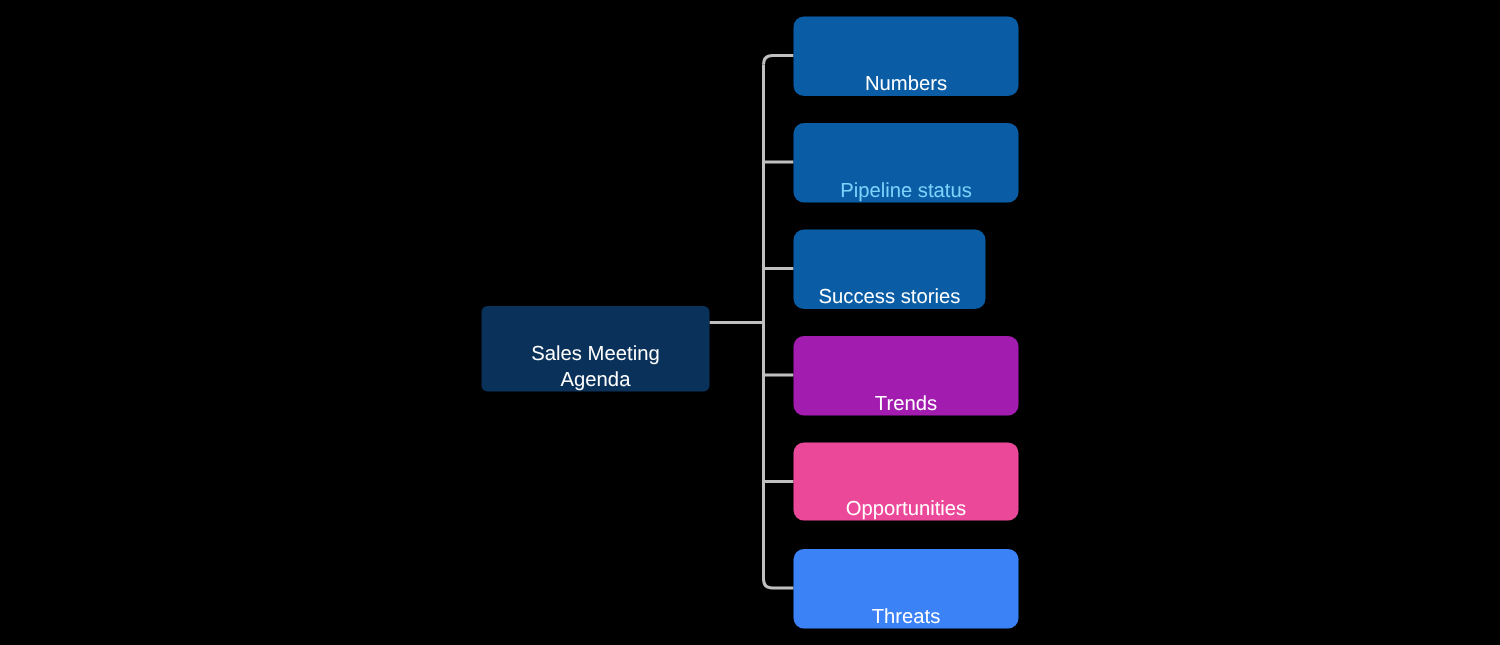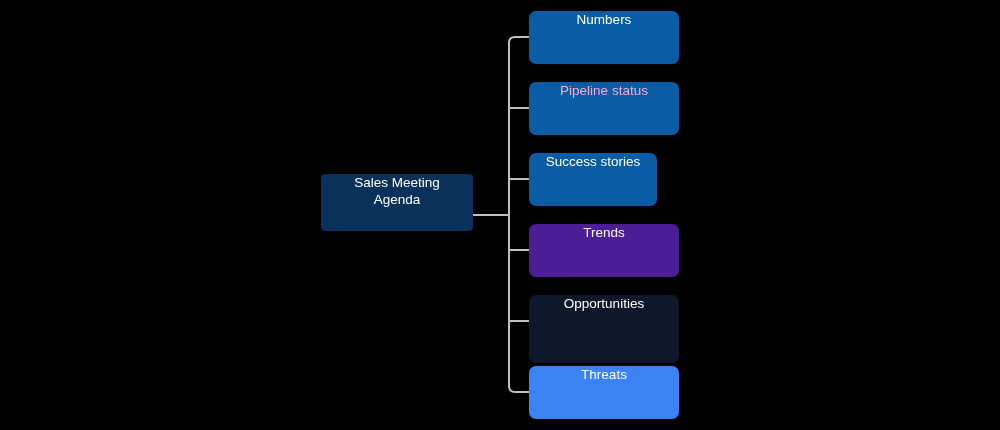--- a/index.html
+++ b/index.html
@@ -25,21 +25,21 @@
     left: 0;
     top: 0;
     width: 1000px;
     height: 430px;
     pointer-events: none;
   }
   .node {
     position: absolute;
     box-sizing: border-box;
     display: flex;
-    align-items: flex-start;
+    align-items: flex-end;
     justify-content: center;
     text-align: center;
     color: #ffffff;
     -webkit-font-smoothing: antialiased;
   }
   .node-root {
     left: 321px;
     top: 187px;
     width: 152px;
     height: 57px;
@@ -72,42 +72,42 @@
       <path d="M 473 215 L 509 215" fill="none" stroke="#c0c0c0" stroke-width="2" stroke-linecap="butt"></path>
       <path d="M 509 43 L 509 387" fill="none" stroke="#c0c0c0" stroke-width="2" stroke-linecap="butt"></path>
       <path d="M 509 43 Q 509 37 515 37 L 529 37" fill="none" stroke="#c0c0c0" stroke-width="2" stroke-linecap="butt"></path>
       <path d="M 509 108 L 529 108" fill="none" stroke="#c0c0c0" stroke-width="2" stroke-linecap="butt"></path>
       <path d="M 509 179 L 529 179" fill="none" stroke="#c0c0c0" stroke-width="2" stroke-linecap="butt"></path>
       <path d="M 509 250 L 529 250" fill="none" stroke="#c0c0c0" stroke-width="2" stroke-linecap="butt"></path>
       <path d="M 509 321 L 529 321" fill="none" stroke="#c0c0c0" stroke-width="2" stroke-linecap="butt"></path>
       <path d="M 509 386 Q 509 392 515 392 L 529 392" fill="none" stroke="#c0c0c0" stroke-width="2" stroke-linecap="butt"></path>
     </svg>
 
-  <div class="node node-root" style="left: 321px; top: 174px; width: 152px; height: 57px; background: rgb(10, 49, 89); color: rgb(255, 255, 255);">
+  <div class="node node-root" style="left: 321px; top: 204px; width: 152px; height: 57px; background: rgb(10, 49, 89); color: rgb(255, 255, 255);">
     <span class="node-label">Sales Meeting
 Agenda</span>
   </div>
 
   <div class="node node-child" style="left: 529px; top: 11px; width: 150px; height: 53px; background: rgb(10, 93, 165); color: rgb(255, 255, 255);">
     <span class="node-label">Numbers</span>
   </div>
 
-  <div class="node node-child" style="left: 529px; top: 82px; width: 150px; height: 53px; background: rgb(10, 93, 165); color: #f9a8d4;">
+  <div class="node node-child" style="left: 529px; top: 82px; width: 150px; height: 53px; background: rgb(10, 93, 165); color: #7dd3fc;">
     <span class="node-label">Pipeline status</span>
   </div>
 
   <div class="node node-child" style="left: 529px; top: 153px; width: 128px; height: 53px; background: rgb(10, 93, 165); color: rgb(255, 255, 255);">
     <span class="node-label">Success stories</span>
   </div>
 
-  <div class="node node-child" style="left: 529px; top: 224px; width: 150px; height: 53px; background: #4c1d95; color: rgb(255, 255, 255);">
+  <div class="node node-child" style="left: 529px; top: 224px; width: 150px; height: 53px; background: #a21caf; color: rgb(255, 255, 255);">
     <span class="node-label">Trends</span>
   </div>
 
-  <div class="node node-child" style="left: 529px; top: 295px; width: 150px; height: 68px; background: #0f172a; color: rgb(255, 255, 255);">
+  <div class="node node-child" style="left: 529px; top: 295px; width: 150px; height: 52px; background: #ec4899; color: rgb(255, 255, 255);">
     <span class="node-label">Opportunities</span>
   </div>
 
   <div class="node node-child" style="left: 529px; top: 366px; width: 150px; height: 53px; background: #3b82f6; color: rgb(255, 255, 255);">
     <span class="node-label">Threats</span>
   </div>
 
 </div>
 
 </body></html>

